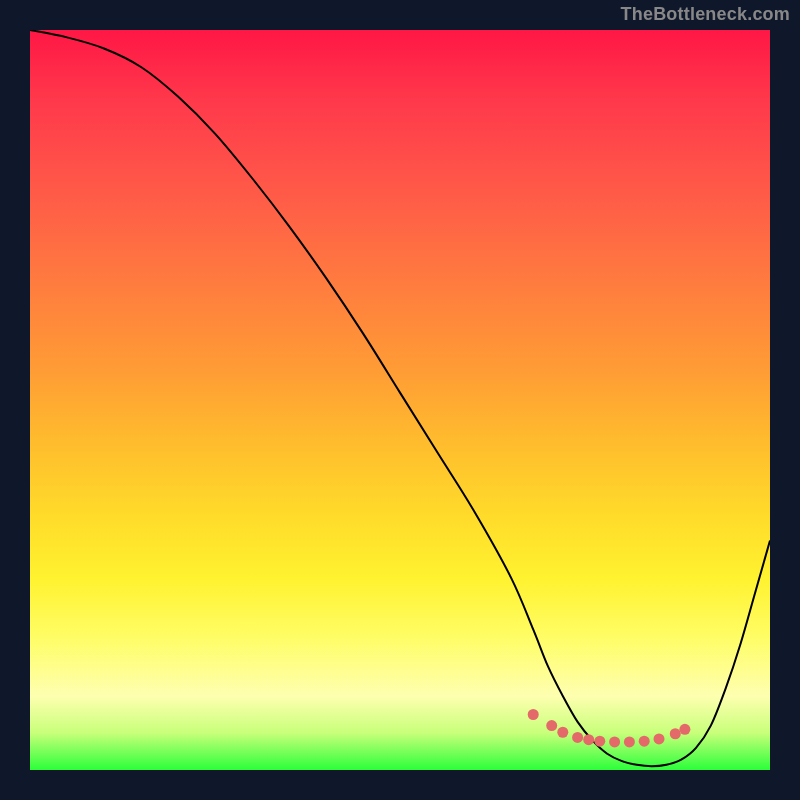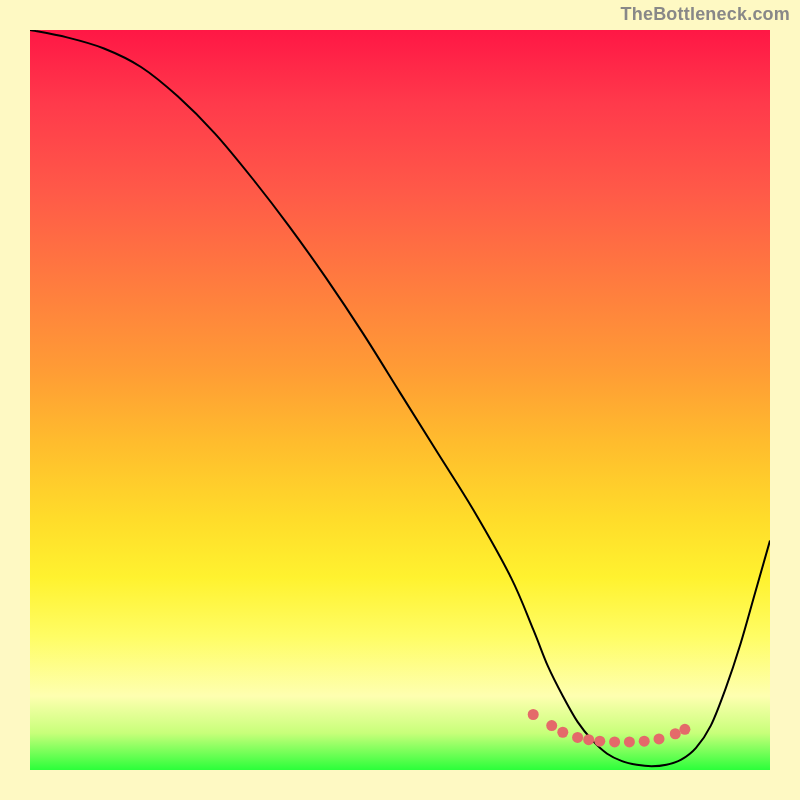--- a/index.html
+++ b/index.html
@@ -8,21 +8,21 @@
     width: 800px;
     height: 800px;
     background: #000;
     font-family: Arial, Helvetica, sans-serif;
     overflow: hidden;
   }
   .frame {
     position: relative;
     width: 800px;
     height: 800px;
-    background: #fef9c3;
+    background: #0f172a;
   }
   .watermark {
     position: absolute;
     top: 4px;
     right: 10px;
     color: #888;
     font-size: 18px;
     font-weight: 600;
     letter-spacing: 0.2px;
     z-index: 5;

